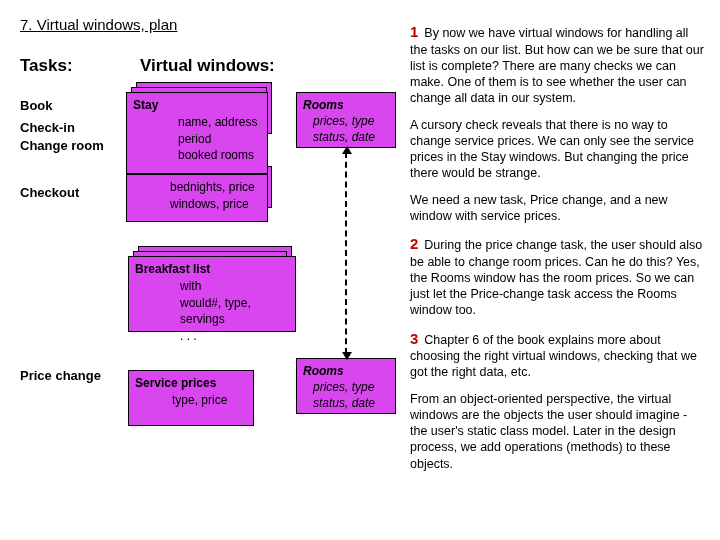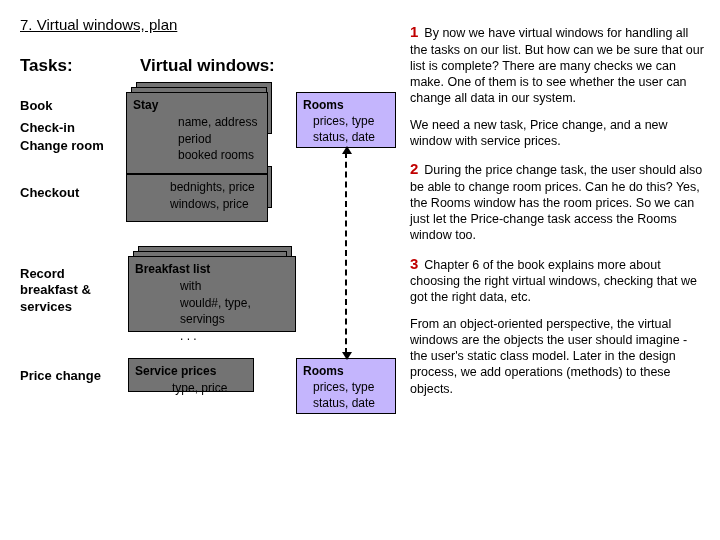--- a/index.html
+++ b/index.html
@@ -29,21 +29,21 @@
   .t1 { top: 98px; }
   .t2 { top: 120px; }
   .t3 { top: 138px; }
   .t4 { top: 185px; }
   .t5 { top: 266px; width: 100px; line-height: 1.25; }
   .t6 { top: 368px; }
 
   
   .stack { position: absolute; }
   .stack .sheet {
-    position: absolute; background: #737373; border: 1px solid #000;
+    position: absolute; background: #d946ef; border: 1px solid #000;
     font-size: 12px; line-height: 1.4; padding: 4px 6px;
   }
   .stack .sheet.top { z-index: 3; }
   .stack .sheet.mid { z-index: 2; }
   .stack .sheet.back { z-index: 1; }
 
   .stay   { left: 126px; top: 92px;  width: 146px; height: 86px; }
   .bed    { left: 126px; top: 174px; width: 146px; height: 50px; }
   .bkfst  { left: 128px; top: 256px; width: 172px; height: 80px; }
   .srv    { left: 128px; top: 358px; width: 130px; height: 48px; }
@@ -53,29 +53,29 @@
   .stay  .top  { left:0;    top:0;     width:142px; height:82px; }
 
   .bed   .back { left:10px; top:-8px;  width:136px; height:42px; }
   .bed   .mid  { left:5px;  top:-4px;  width:136px; height:42px; }
   .bed   .top  { left:0;    top:0;     width:142px; height:48px; }
 
   .bkfst .back { left:10px; top:-10px; width:154px; height:52px; }
   .bkfst .mid  { left:5px;  top:-5px;  width:154px; height:52px; }
   .bkfst .top  { left:0;    top:0;     width:168px; height:76px; }
 
-  .srv   .top  { left:0; top:0; width:126px; height:34px; }
+  .srv   .top  { left:0; top:12px; width:126px; height:56px; }
 
   .sheet .hdr { font-weight: bold; }
   .sheet .line { padding-left: 10px; margin-left: 35px; }
 
   .rooms {
     position: absolute; left: 296px; width: 100px; height: 56px;
-    border: 1px solid #000; background: #c4b5fd;
-    font-size: 12px; padding: 4px 6px; line-height: 1.35;
+    border: 1px solid #000; background: #d946ef;
+    font-size: 12px; padding: 4px 6px; line-height: 1.35; font-style: italic;
   }
   .rooms1 { top: 92px; }
   .rooms2 { top: 358px; }
   .rooms .hdr { font-weight: bold; }
   .rooms .line { padding-left: 10px; }
 
   
   .dash-arrow {
     position: absolute; left: 345px; top: 152px; width: 1px; height: 202px;
     border-left: 2px dashed #000;
@@ -99,21 +99,20 @@
 
   <div class="title">7. Virtual windows, plan</div>
 
   <div class="tasks-head">Tasks:</div>
   <div class="vw-head">Virtual windows:</div>
 
   <div class="task t1">Book</div>
   <div class="task t2">Check-in</div>
   <div class="task t3">Change room</div>
   <div class="task t4">Checkout</div>
-  <div class="task t5">Record breakfast &amp; services</div>
   <div class="task t6">Price change</div>
 
   <div class="stack stay">
     <div class="sheet back"></div>
     <div class="sheet mid"></div>
     <div class="sheet top">
       <div class="hdr">Stay</div>
       <div class="line">name, address</div>
       <div class="line">period</div>
       <div class="line">booked rooms</div>
@@ -158,20 +157,21 @@
     <div class="line">prices, type</div>
     <div class="line">status, date</div>
   </div>
 
   <div class="dash-arrow"></div>
 
   <div class="rcol">
     <p>
       <span class="num">1</span><span>By now we have virtual windows for handling all the tasks on our list. But how can we be sure that our list is complete? There are many checks we can make. One of them is to see whether the user can change all data in our system.</span>
     </p>
+    <p>A cursory check reveals that there is no way to change service prices. We can only see the service prices in the Stay windows. But changing the price there would be strange.</p>
     <p>We need a new task, Price change, and a new window with service prices.</p>
     <p>
       <span class="num">2</span><span>During the price change task, the user should also be able to change room prices. Can he do this? Yes, the Rooms window has the room prices. So we can just let the Price-change task access the Rooms window too.</span>
     </p>
     <p>
       <span class="num">3</span><span>Chapter 6 of the book explains more about choosing the right virtual windows, checking that we got the right data, etc.</span>
     </p>
     <p>From an object-oriented perspective, the virtual windows are the objects the user should imagine - the user's static class model. Later in the design process, we add operations (methods) to these objects.</p>
   </div>
 

